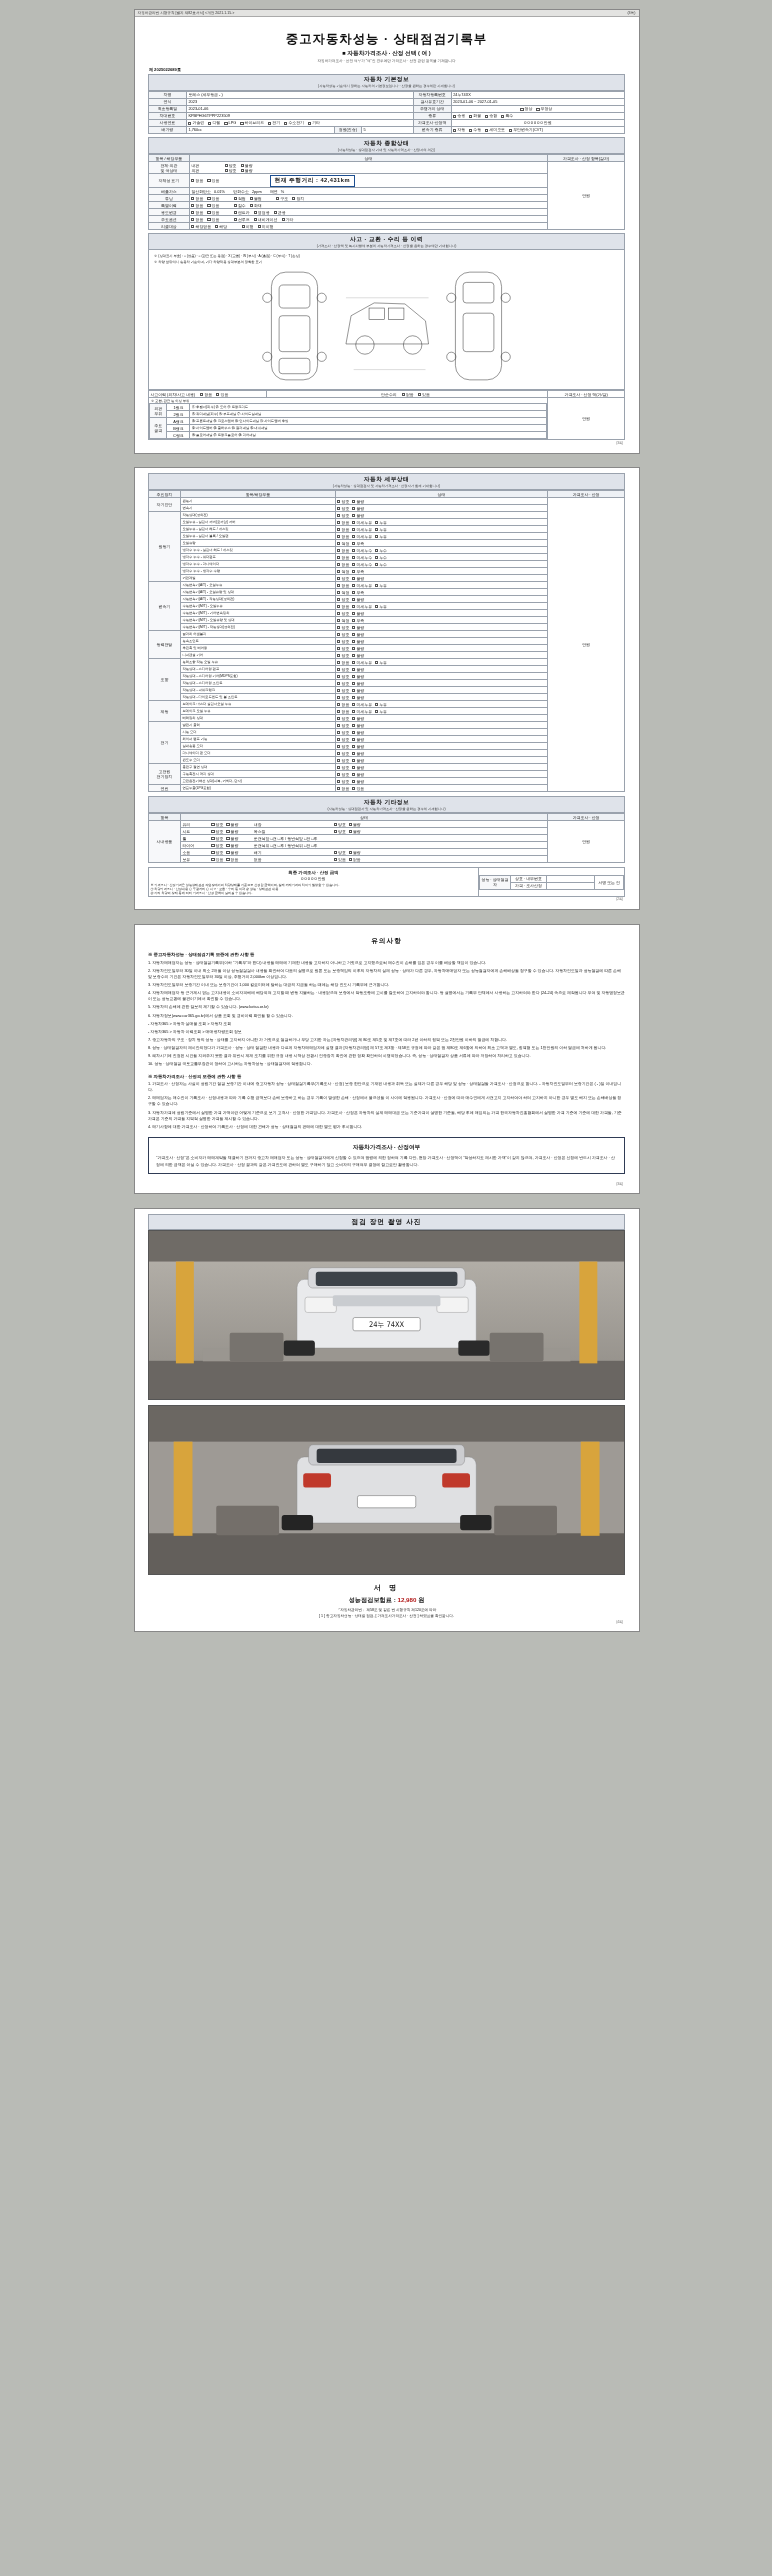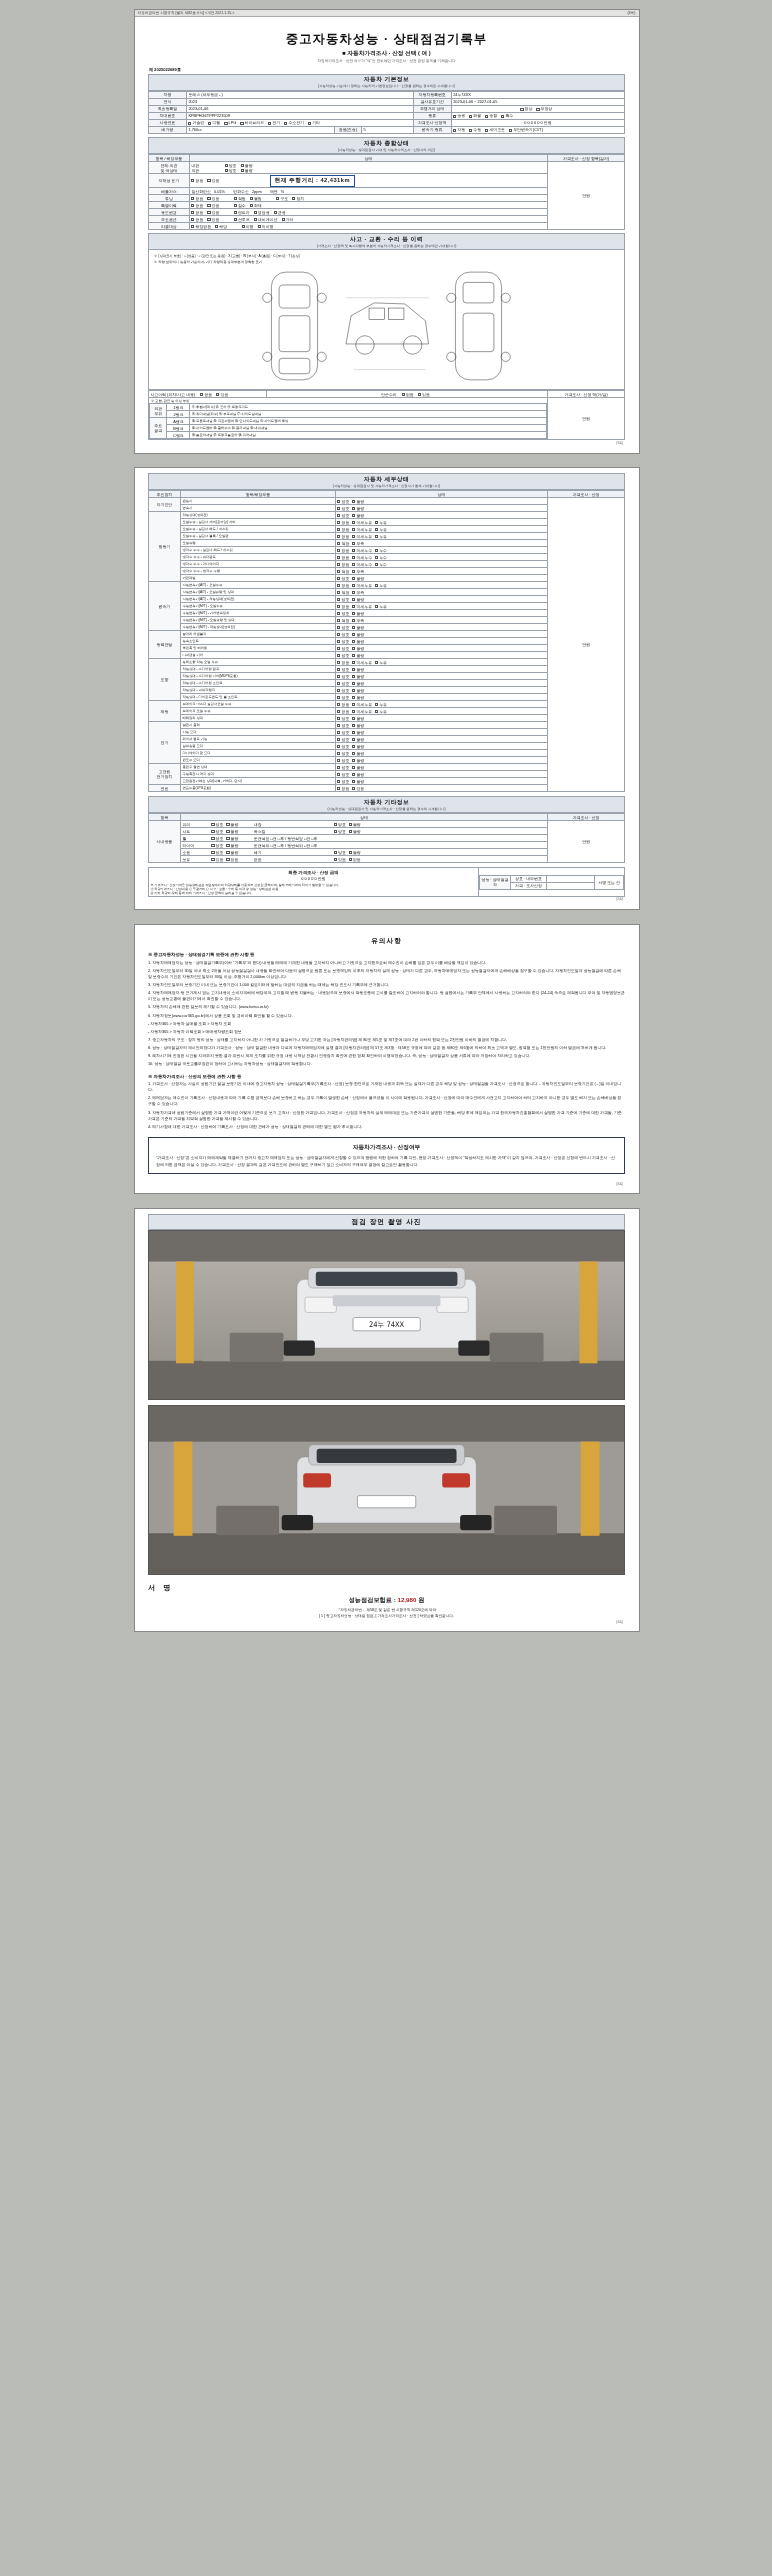--- a/index.html
+++ b/index.html
@@ -49,21 +49,21 @@
 
   .photo-band { background:#dfe3ea; border:0.5px solid #9aa2ad; text-align:center; font-size:6.7px; font-weight:bold; padding:2.6px 0; letter-spacing:1px;}
   .photo { width:100%; height:170px; border:0.5px solid #555; display:block; }
 
   .notice h3 { text-align:center; font-size:6.7px; font-weight:bold; margin:7.2px 0 6.2px; letter-spacing:1px;}
   .notice p { font-size:3.9px; line-height:1.55; margin:2.1px 0; }
   .notice .hd { font-weight:bold; font-size:4.4px; margin:6.2px 0 2.6px; }
   .boxed { border:1px solid #2f3b55; padding:5.2px 7.2px; margin:7.2px 0; font-size:3.9px; line-height:1.6; }
   .boxed .bt { text-align:center; font-weight:bold; font-size:5.7px; margin-bottom:3.1px;}
 
-  .sign-title { text-align:left; font-size:7.2px; font-weight:bold; letter-spacing:3.1px; margin:7.2px 0 3.1px;}
+  .sign-title { text-align:center; font-size:7.2px; font-weight:bold; letter-spacing:3.1px; margin:7.2px 0 3.1px;}
   .price-line { text-align:center; font-size:6.2px; font-weight:bold; color:#1a1a1a; }
   .price-line .v { color:#b01515; }
   .footnote { text-align:center; font-size:3.6px; margin-top:3.1px; line-height:1.6;}
   .corner { text-align:right; font-size:3.1px; color:#666; padding:0.5px 2.1px; }
   .mileage-box { border:0.5px solid #1d4f91; display:inline-block; padding:1px 4.1px; font-weight:bold; font-size:5.7px; letter-spacing:0.5px;}
 </style>
 </head>
 <body>
 
 <div class="page-wrap">

